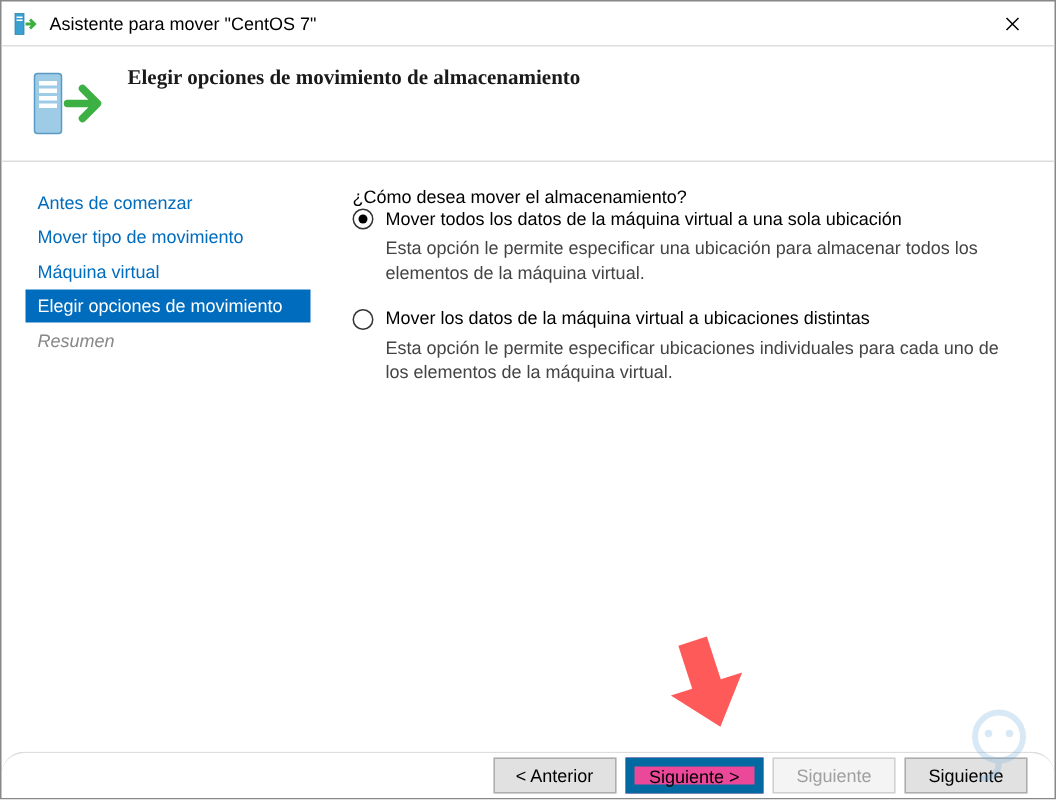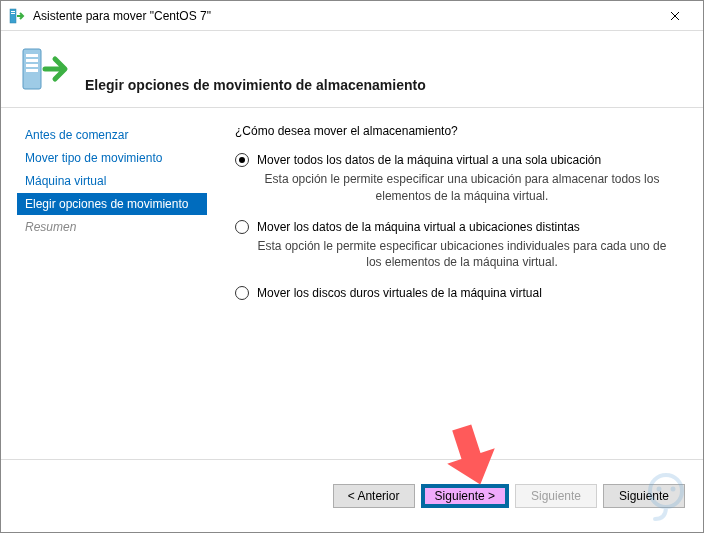--- a/index.html
+++ b/index.html
@@ -2,39 +2,39 @@
 <html><head>
 <meta charset="utf-8">
 <style>
 * { box-sizing: border-box; margin: 0; padding: 0; }
 body { font-family: "Segoe UI", Tahoma, sans-serif; font-size: 12px; color: #000; background: #fff; }
 .window { width: 704px; height: 533px; border: 1px solid #888; background: #fff; display: flex; flex-direction: column; }
 .titlebar { height: 30px; display: flex; align-items: center; padding: 0 8px; border-bottom: 1px solid #ddd; }
 .titlebar .icon { width: 16px; height: 16px; margin-right: 8px; display: flex; align-items: center; justify-content: center; }
 .titlebar .title { flex: 1; font-size: 12px; }
 .titlebar .close { width: 40px; height: 28px; display: flex; align-items: center; justify-content: center; cursor: pointer; }
-.header { display: flex; align-items: flex-end; padding: 14px 20px; border-bottom: 1px solid #ddd; }
+.header { display: flex; align-items: flex-start; padding: 14px 20px; border-bottom: 1px solid #ddd; font-family: Liberation Serif, serif; }
 .header .big-icon { width: 48px; height: 48px; margin-right: 16px; position: relative; }
 .header h1 { font-size: 14px; font-weight: 600; color: #1a1a1a; }
 .body { flex: 1; display: flex; padding: 16px 28px 0 16px; gap: 20px; overflow: hidden; }
 .sidebar { width: 190px; flex-shrink: 0; }
 .sidebar-item { padding: 4px 8px; font-size: 12px; color: #006cbe; cursor: default; margin-bottom: 1px; }
 .sidebar-item.selected { background: #006cbe; color: #fff; }
 .sidebar-item.disabled { color: #888; font-style: italic; }
 .content { flex: 1; padding: 0 8px; }
-.question { font-size: 12px; margin-bottom: 14px; }
+.question { font-size: 12px; }
 .option { margin-bottom: 14px; }
-.option-row { display: flex; align-items: flex-end; gap: 8px; }
+.option-row { display: flex; align-items: center; gap: 8px; }
 .radio { width: 14px; height: 14px; border: 1px solid #333; border-radius: 50%; flex-shrink: 0; margin-top: 1px; display: flex; align-items: center; justify-content: center; cursor: pointer; background: #fff; }
 .radio.checked::after { content: ""; width: 6px; height: 6px; background: #000; border-radius: 50%; }
 .option-label { font-size: 12px; }
-.option-desc { font-size: 12px; color: #444; margin-left: 22px; margin-top: 4px; line-height: 1.4; text-align: center; }
-.footer { display: flex; justify-content: flex-end; gap: 6px; padding: 24px 18px; border-top: 1px solid #ddd; }
+.option-desc { font-size: 12px; color: #444; margin-left: 22px; margin-top: 4px; line-height: 1.4; }
+.footer { display: flex; justify-content: flex-end; gap: 6px; padding: 3px 18px; border-top: 1px solid #ddd; border-radius: 23px; }
 .btn { min-width: 82px; height: 24px; border: 1px solid #adadad; background: #e1e1e1; font-size: 12px; cursor: pointer; padding: 0 10px; }
-.btn.primary { border: 4px solid #0369a1; background: #f0abfc; text-align: center; }
+.btn.primary { border: 6px solid #0369a1; background: #ec4899; text-align: center; }
 .btn:disabled { color: #a0a0a0; background: #f4f4f4; border-color: #d0d0d0; cursor: default; }
 .arrow-annotation { position: absolute; pointer-events: none; }
 .watermark { position: absolute; right: 10px; bottom: 6px; opacity: 0.25; pointer-events: none; }
 </style>
 </head>
 <body>
 
 <div class="window" style="position:relative;">
   <div class="titlebar">
     <span class="icon">
@@ -89,24 +89,20 @@
 
       <div class="option">
         <div class="option-row">
           <div class="radio"></div>
           <div class="option-label">Mover los datos de la máquina virtual a ubicaciones distintas</div>
         </div>
         <div class="option-desc">Esta opción le permite especificar ubicaciones individuales para cada uno de los elementos de la máquina virtual.</div>
       </div>
 
       <div class="option">
-        <div class="option-row">
-          <div class="radio"></div>
-          <div class="option-label">Mover los discos duros virtuales de la máquina virtual</div>
-        </div>
       </div>
     </div>
   </div>
 
   <div class="footer">
     <button class="btn">&lt; Anterior</button>
     <button class="btn primary">Siguiente &gt;</button>
     <button class="btn" disabled="">Siguiente</button>
     <button class="btn">Siguiente</button>
   </div>

